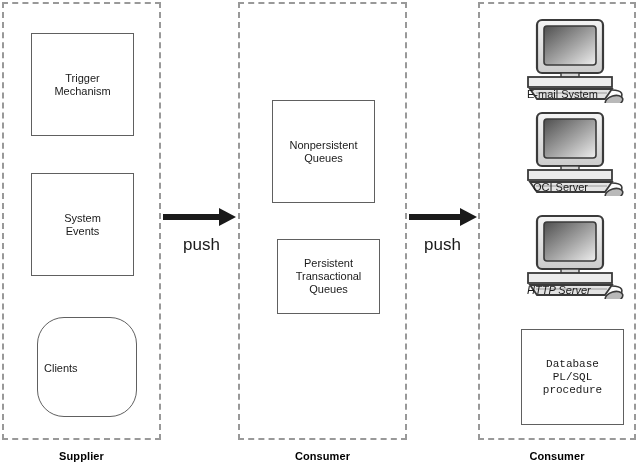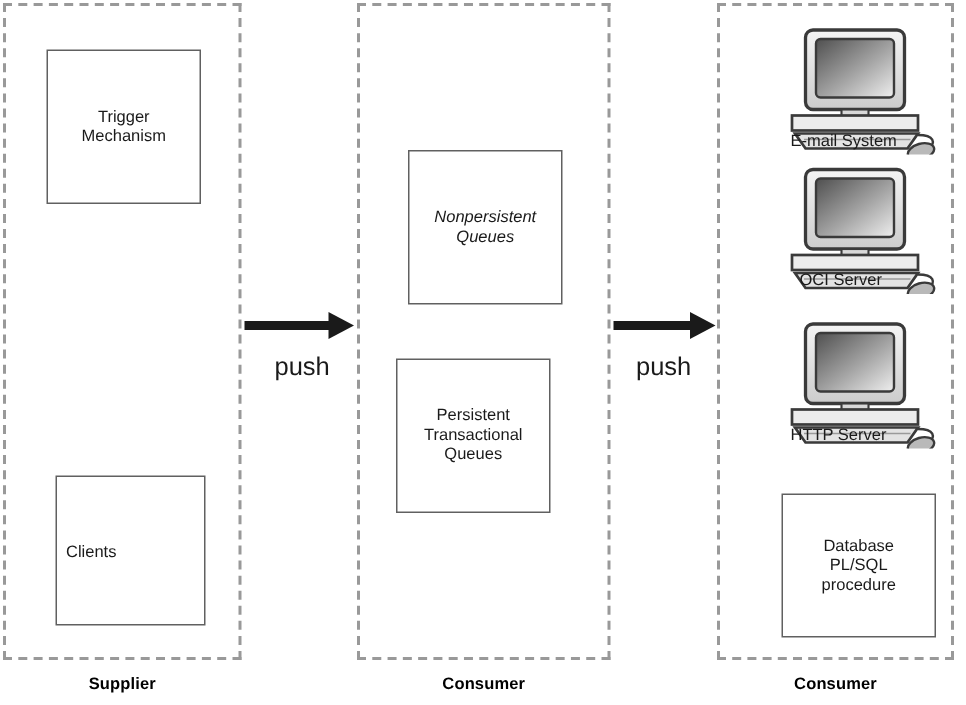--- a/index.html
+++ b/index.html
@@ -60,24 +60,24 @@
     justify-content: center;
     text-align: center;
     font-size: 11px;
     line-height: 13px;
     color: #1a1a1a;
   }
   .node-label { white-space: pre-line; }
 
   .n-trigger  { left: 31px;  top: 33px;  width: 103px; height: 103px; }
   .n-sysev    { left: 31px;  top: 173px; width: 103px; height: 103px; }
-  .n-clients  { left: 37px;  top: 317px; width: 100px; height: 100px; }
-  .n-nonpers  { left: 272px; top: 100px; width: 103px; height: 103px; font-style: italic; }
-  .n-pers     { left: 264px; top: 239px; width: 103px; height: 103px; }
-  .n-database { left: 521px; top: 329px; width: 103px; height: 96px; }
+  .n-clients  { left: 37px;  top: 317px; width: 100px; height: 100px; border-radius: 27px; }
+  .n-nonpers  { left: 272px; top: 100px; width: 103px; height: 103px; }
+  .n-pers     { left: 277px; top: 239px; width: 103px; height: 75px; }
+  .n-database { left: 521px; top: 329px; width: 103px; height: 96px; font-family: Liberation Mono, monospace; }
 
   
   .n-clients {
     display: block;
     position: absolute;
   }
   .clients-text {
     position: absolute;
     left: 6px;
     top: 44px;
@@ -134,36 +134,40 @@
 
   
   .device-caption {
     position: absolute;
     font-size: 11px;
     color: #1a1a1a;
     white-space: nowrap;
   }
   .dc-email { left: 527px; top: 88px;  }
   .dc-oci   { left: 533px; top: 181px; }
-  .dc-http  { left: 527px; top: 284px; }
+  .dc-http  { left: 527px; top: 284px; font-style: italic; }
 </style>
 </head>
 <body>
 
 <div id="diagram">
 
   <div class="lane lane-supplier"></div>
   <div class="lane lane-channel"></div>
   <div class="lane lane-consumer"></div>
 
   <div class="node n-trigger">
     <span class="node-label">Trigger
 Mechanism</span>
   </div>
 
+  <div class="node n-sysev">
+    <span class="node-label">System
+Events</span>
+  </div>
 
   <div class="node n-clients">
     <span class="clients-text">Clients</span>
 
   </div>
 
   <div class="node n-nonpers">
     <span class="node-label">Nonpersistent
 Queues</span>
   </div>

